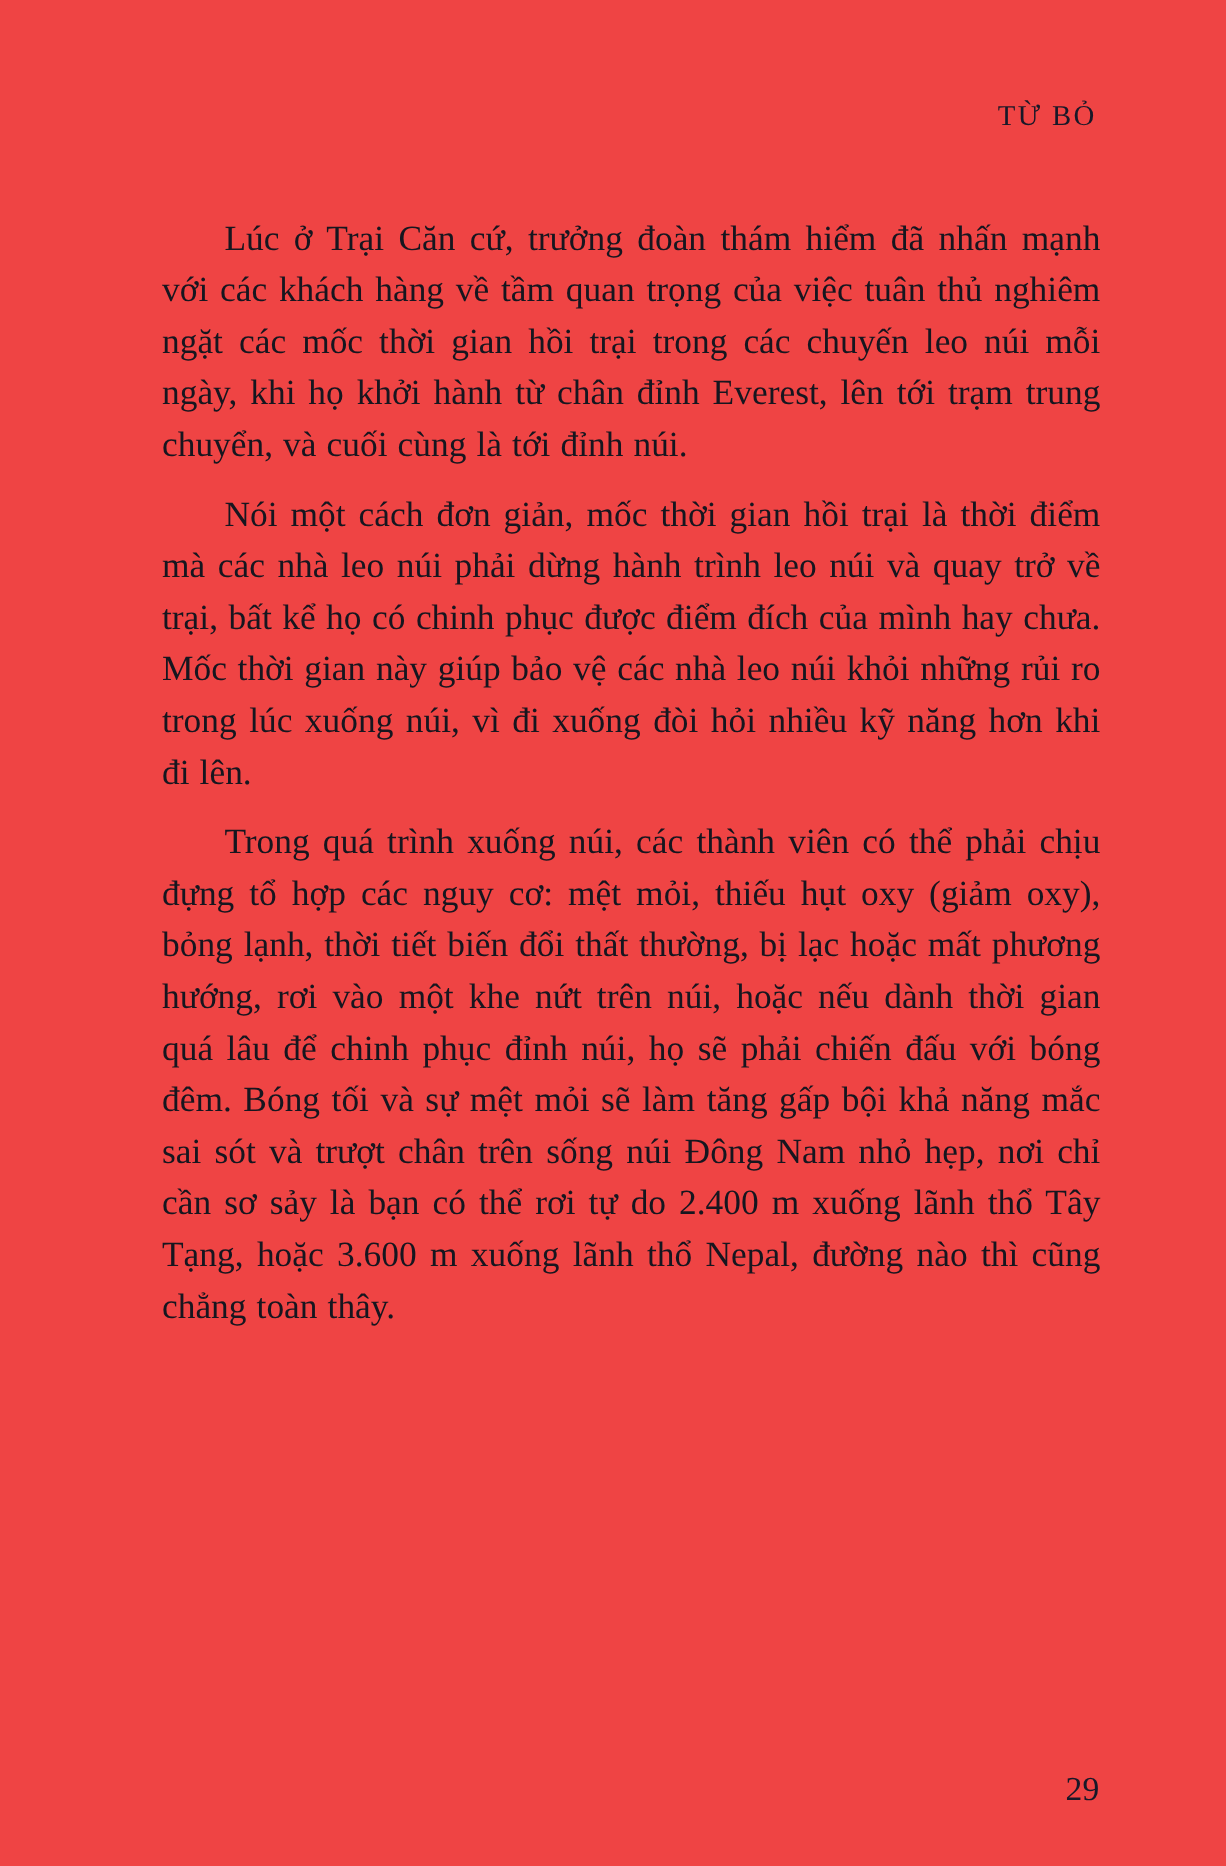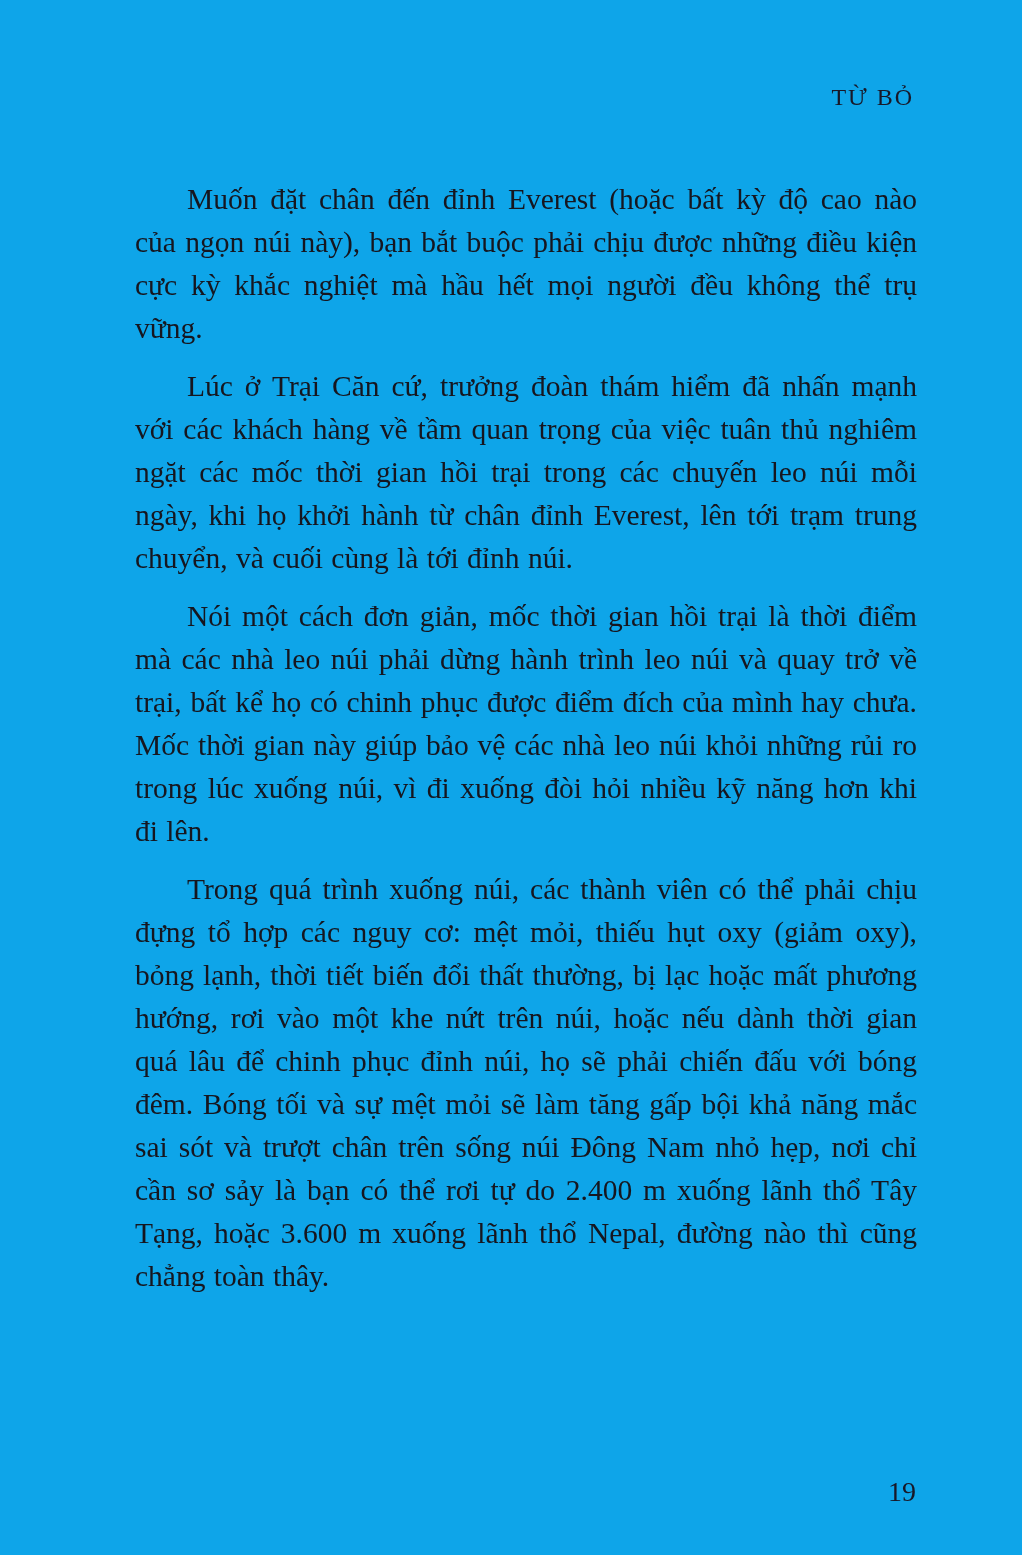--- a/index.html
+++ b/index.html
@@ -4,21 +4,21 @@
 <style>
   html, body {
     margin: 0;
     padding: 0;
     background: #ffffff;
   }
   .page {
     position: relative;
     width: 1022px;
     height: 1555px;
-    background: #0ea5e9;
+    background: #ef4444;
     font-family: "Liberation Serif", "DejaVu Serif", serif;
     color: #16161f;
     overflow: hidden;
   }
   .running-header {
     position: absolute;
     top: 84px;
     right: 108px;
     font-size: 24px;
     letter-spacing: 2px;
@@ -46,20 +46,19 @@
     color: #181828;
   }
 </style>
 </head>
 <body>
 
 <div class="page">
   <div class="running-header">TỪ BỎ</div>
 
   <div class="content">
-    <p>Muốn đặt chân đến đỉnh Everest (hoặc bất kỳ độ cao nào của ngọn núi này), bạn bắt buộc phải chịu được những điều kiện cực kỳ khắc nghiệt mà hầu hết mọi người đều không thể trụ vững.</p>
     <p>Lúc ở Trại Căn cứ, trưởng đoàn thám hiểm đã nhấn mạnh với các khách hàng về tầm quan trọng của việc tuân thủ nghiêm ngặt các mốc thời gian hồi trại trong các chuyến leo núi mỗi ngày, khi họ khởi hành từ chân đỉnh Everest, lên tới trạm trung chuyển, và cuối cùng là tới đỉnh núi.</p>
     <p>Nói một cách đơn giản, mốc thời gian hồi trại là thời điểm mà các nhà leo núi phải dừng hành trình leo núi và quay trở về trại, bất kể họ có chinh phục được điểm đích của mình hay chưa. Mốc thời gian này giúp bảo vệ các nhà leo núi khỏi những rủi ro trong lúc xuống núi, vì đi xuống đòi hỏi nhiều kỹ năng hơn khi đi lên.</p>
     <p>Trong quá trình xuống núi, các thành viên có thể phải chịu đựng tổ hợp các nguy cơ: mệt mỏi, thiếu hụt oxy (giảm oxy), bỏng lạnh, thời tiết biến đổi thất thường, bị lạc hoặc mất phương hướng, rơi vào một khe nứt trên núi, hoặc nếu dành thời gian quá lâu để chinh phục đỉnh núi, họ sẽ phải chiến đấu với bóng đêm. Bóng tối và sự mệt mỏi sẽ làm tăng gấp bội khả năng mắc sai sót và trượt chân trên sống núi Đông Nam nhỏ hẹp, nơi chỉ cần sơ sảy là bạn có thể rơi tự do 2.400 m xuống lãnh thổ Tây Tạng, hoặc 3.600 m xuống lãnh thổ Nepal, đường nào thì cũng chẳng toàn thây.</p>
   </div>
 
-  <div class="page-number">19</div>
+  <div class="page-number">29</div>
 </div>
 
 </body></html>

